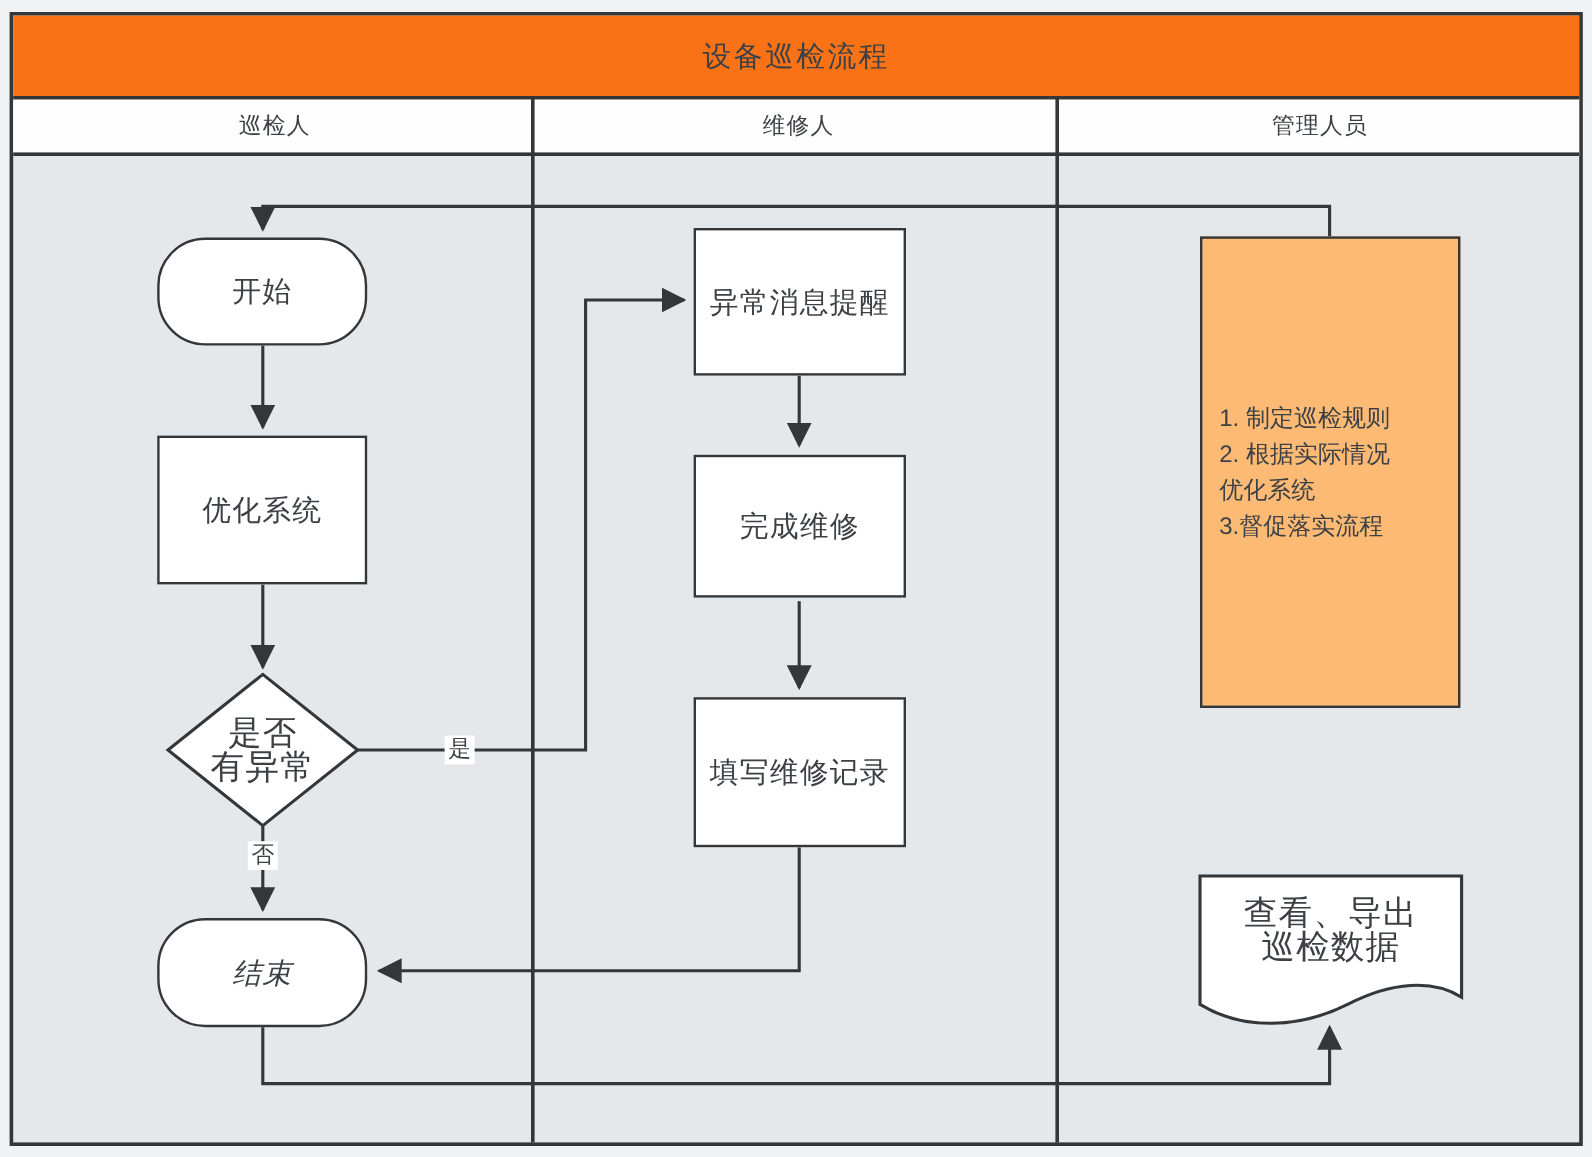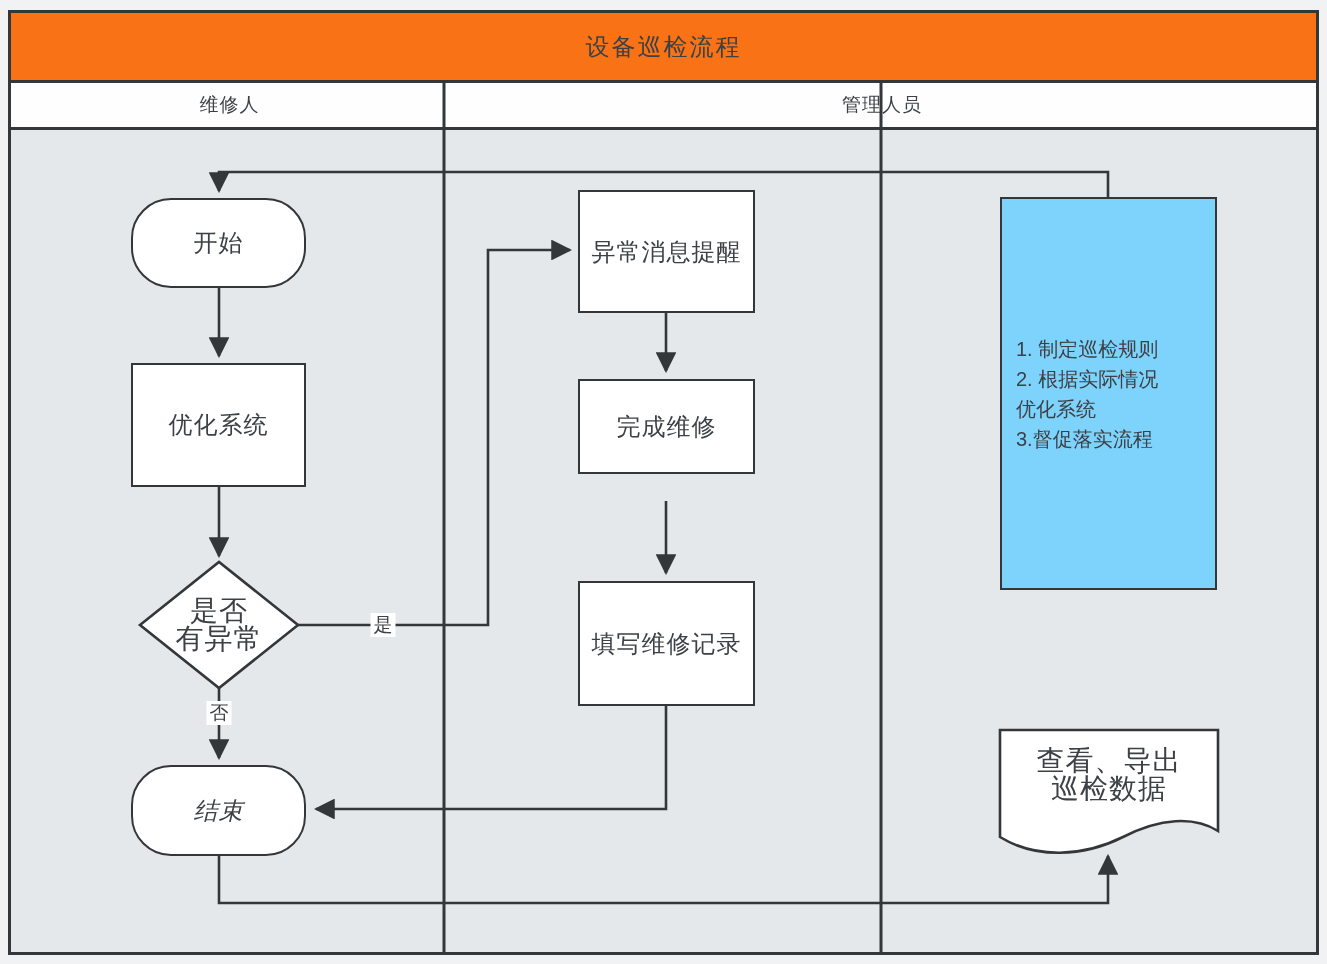--- a/index.html
+++ b/index.html
@@ -61,21 +61,21 @@
 
   .overlay-label {
     position: absolute; box-sizing: border-box;
     display: flex; flex-direction: column;
     align-items: center; justify-content: center;
     font-size: 28px; letter-spacing: 1px; text-align: center;
     line-height: 28px;
   }
   .rules-node {
     position: absolute; box-sizing: border-box;
-    background: #7dd3fc; border: 2.6px solid #33373a;
+    background: #fdba74; border: 2.6px solid #33373a;
     display: flex; flex-direction: column; justify-content: center;
     font-size: 20px; line-height: 30px;
     padding: 0 14px; text-align: left;
   }
   .edge-label {
     position: absolute; background: #ffffff;
     font-size: 19px; line-height: 22px;
     padding: 1px 3px;
     transform: translate(-50%, -50%);
   }
@@ -83,20 +83,23 @@
 </head>
 <body>
 
 <div class="canvas">
 
   <div class="frame">
     <div class="title-row">
       <span>设备巡检流程</span>
     </div>
     <div class="header-row">
+      <div class="header-cell hc1">
+        <span>巡检人</span>
+      </div>
       <div class="header-cell hc2">
         <span>维修人</span>
       </div>
       <div class="header-cell hc3">
         <span>管理人员</span>
       </div>
     </div>
   </div>
 
   <svg class="overlay" viewBox="0 0 1327 964">
@@ -141,21 +144,21 @@
   </div>
 
   <div class="node terminator" style="left:131px; top:765px; width:175px; height:91px;font-style:italic;">
     <span>结束</span>
   </div>
 
   <div class="node" style="left:578px; top:190px; width:177px; height:123px;">
     <span>异常消息提醒</span>
   </div>
 
-  <div class="node" style="left:578px; top:379px; width:177px; height:95px;">
+  <div class="node" style="left:578px; top:379px; width:177px; height:119px;">
     <span>完成维修</span>
   </div>
 
   <div class="node" style="left:578px; top:581px; width:177px; height:125px;text-align:right;">
     <span>填写维修记录</span>
   </div>
 
   <div class="rules-node" style="left:1000px; top:197px; width:217px; height:393px;">
     <div>1. 制定巡检规则</div>
     <div>2. 根据实际情况</div>

